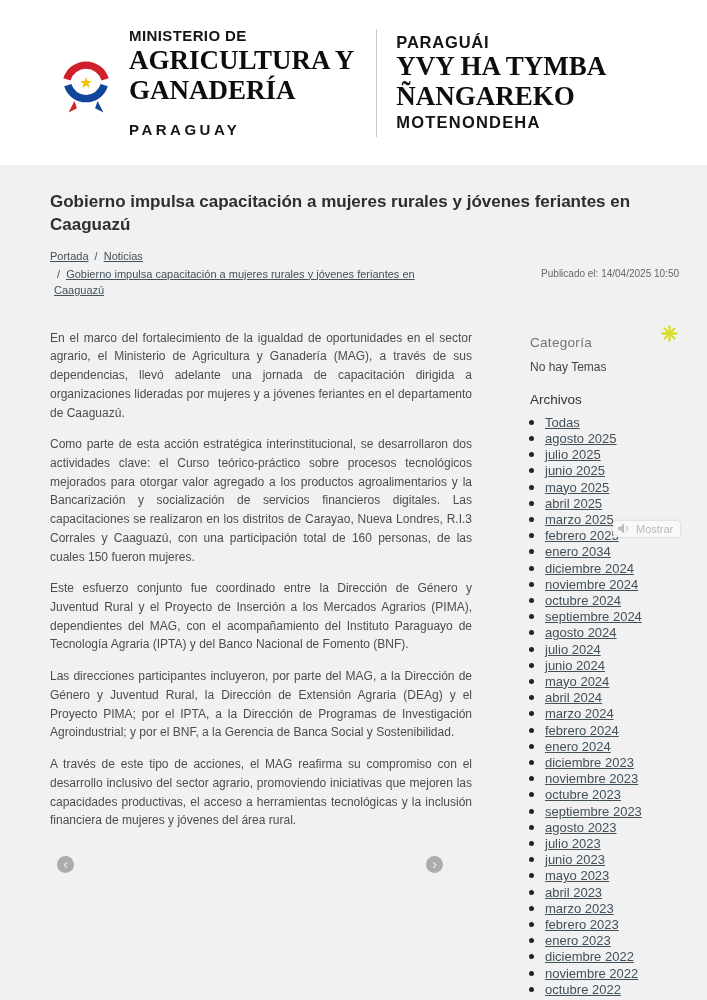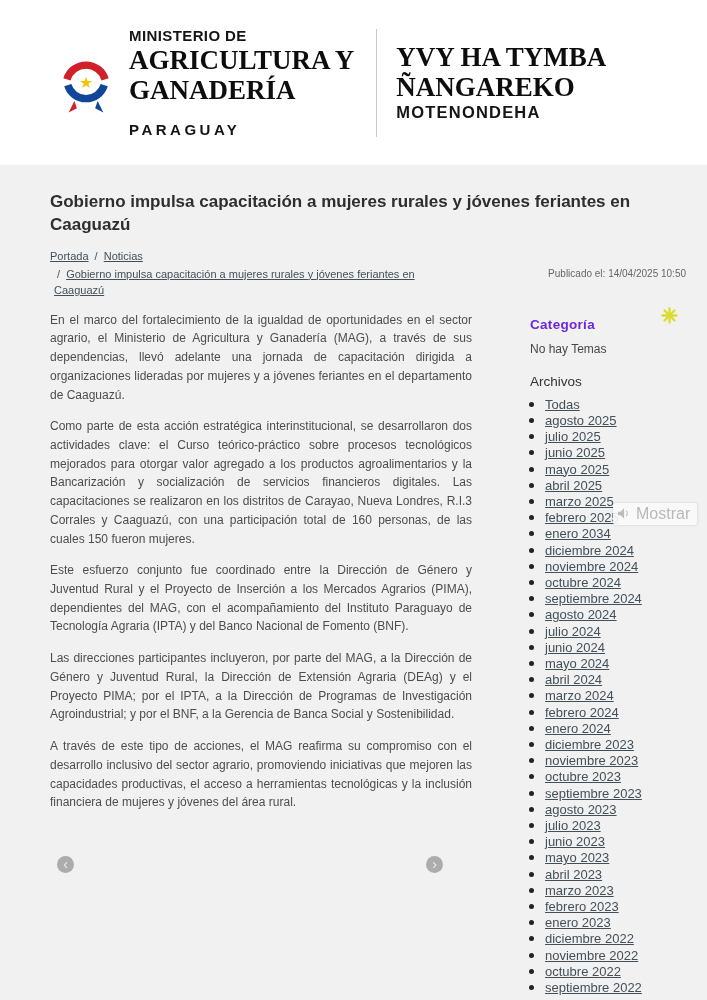--- a/index.html
+++ b/index.html
@@ -13,46 +13,46 @@
   .brand-left{margin-left:14px}
   .brand-sup{font-size:15px;font-weight:bold;color:#151515;letter-spacing:.4px;margin-bottom:2px}
   .brand-big{font-family:"Liberation Serif",serif;font-weight:bold;font-size:27px;line-height:1.1;color:#0d0d0d}
   .brand-country{font-size:15px;font-weight:bold;letter-spacing:3.5px;color:#151515;margin-top:16px}
   .vdiv{width:1px;height:108px;background:#c9c9c9;margin:0 19px 0 22px;flex:none}
   .brand-right .bsmall{font-size:16.5px;font-weight:bold;letter-spacing:.8px;color:#151515}
   .brand-right .brand-big{font-size:27px}
   .brand-right .bsmall.bottom{letter-spacing:1.2px;margin-top:1px}
 
   
-  .main{background:#f1f1f2;height:835px;padding:26px 21px 0 50px;position:relative}
+  .main{background:#f1f1f2;height:835px;padding:26px 28px 0 50px;position:relative}
   .title{font-size:17px;font-weight:bold;color:#2e2e2e;line-height:1.35;max-width:600px;margin-bottom:12px}
-  .meta{position:relative;margin-bottom:12px}
+  .meta{position:relative;margin-bottom:30px}
   .breadcrumb{max-width:415px;font-size:11px;line-height:1.45;color:#4a565e}
   .breadcrumb a{color:#42505a;text-decoration:underline;cursor:pointer}
   .breadcrumb .sep{margin:0 3px;text-decoration:none;color:#4a565e}
   .crumb-line2{padding-left:4px;margin-top:2px}
   .published{position:absolute;right:0;top:19px;font-size:10px;color:#676767}
 
   .columns{display:flex;align-items:flex-start}
   .article-col{width:422px;flex:none}
   .article-col p{font-size:12px;line-height:1.56;color:#4d4d4d;text-align:justify;margin-bottom:13px}
 
   .aside-col{margin-left:58px;width:152px;flex:none;position:relative;padding-top:6px}
-  .side-h{font-size:13.5px;font-weight:bold;color:#6d28d9;letter-spacing:.3px;margin-bottom:10px}
+  .side-h{font-size:13.5px;font-weight:normal;color:#737373;letter-spacing:.3px;margin-bottom:10px}
   .side-empty{font-size:12px;color:#464646;margin-bottom:18px}
   .side-h2{font-size:13.5px;font-weight:normal;color:#333;margin-bottom:9px}
   ul.archives{list-style:disc;padding-left:15px;margin:0}
   ul.archives li{margin-bottom:3px;line-height:12.2px;color:#222}
   ul.archives a{font-size:13px;color:#42505a;text-decoration:underline;cursor:pointer}
 
   .access-icon{position:absolute;top:-4px;right:4px;width:17px;height:17px;cursor:pointer}
 
   .rs-tooltip{position:absolute;left:83px;top:192px;display:flex;align-items:center;gap:5px;
     background:rgba(250,250,250,.9);border-radius:3px;padding:2px 7px 2px 5px;color:#b9b9b9;
-    font-size:16px;box-shadow:0 0 3px rgba(0,0,0,.15);cursor:pointer;white-space:nowrap}
+    font-size:11px;box-shadow:0 0 3px rgba(0,0,0,.15);cursor:pointer;white-space:nowrap}
 
   .nav-circle{position:absolute;width:17px;height:17px;border-radius:50%;background:#acacac;
     color:#eeeeee;display:flex;align-items:center;justify-content:center;font-size:14px;
     line-height:1;cursor:pointer;user-select:none;padding-bottom:2px}
   .nav-prev{left:57px;top:856px}
   .nav-next{left:426px;top:856px}
 </style>
 </head>
 <body>
 
@@ -70,20 +70,21 @@
       </svg>
     </div>
     <div class="brand-left">
       <div class="brand-sup">MINISTERIO DE</div>
       <div class="brand-big">AGRICULTURA Y</div>
       <div class="brand-big">GANADERÍA</div>
       <div class="brand-country">PARAGUAY</div>
     </div>
     <div class="vdiv"></div>
     <div class="brand-right">
+      <div class="bsmall">PARAGUÁI</div>
       <div class="brand-big">YVY HA TYMBA</div>
       <div class="brand-big">ÑANGAREKO</div>
       <div class="bsmall bottom">MOTENONDEHA</div>
     </div>
   </header>
 
   <main class="main">
     <h1 class="title">Gobierno impulsa capacitación a mujeres rurales y jóvenes feriantes en Caaguazú</h1>
 
     <div class="meta">

